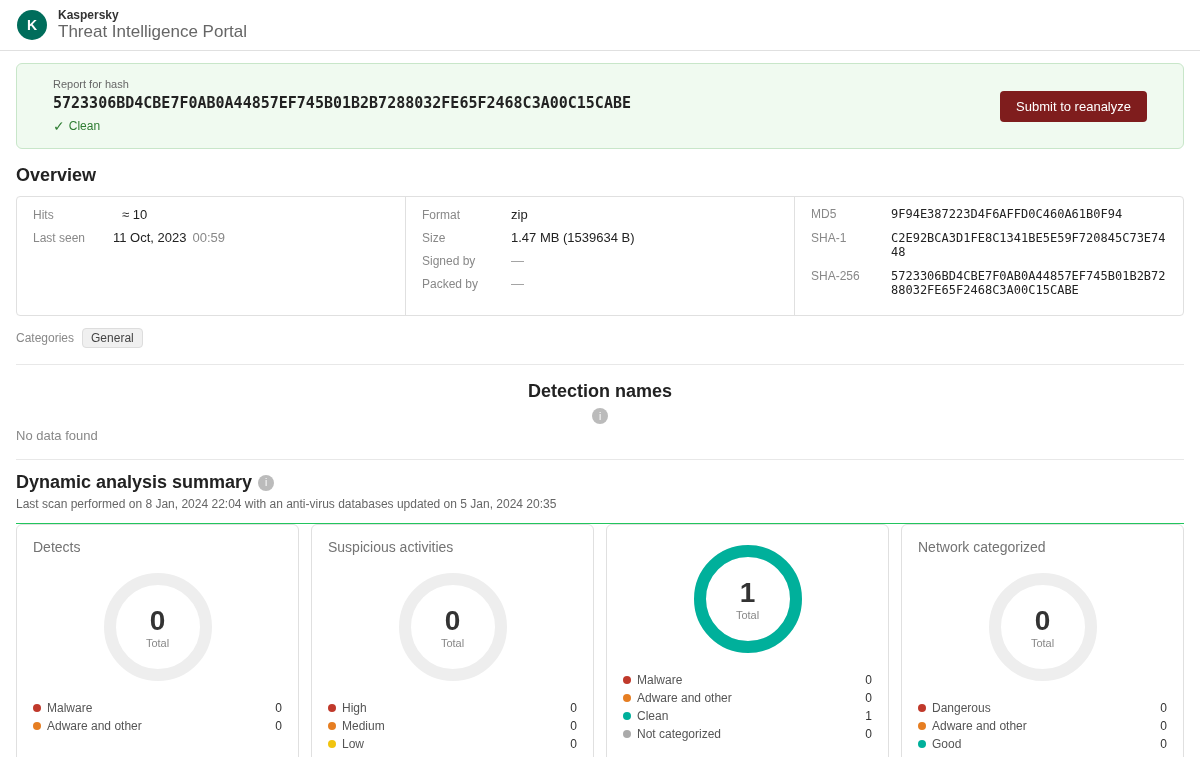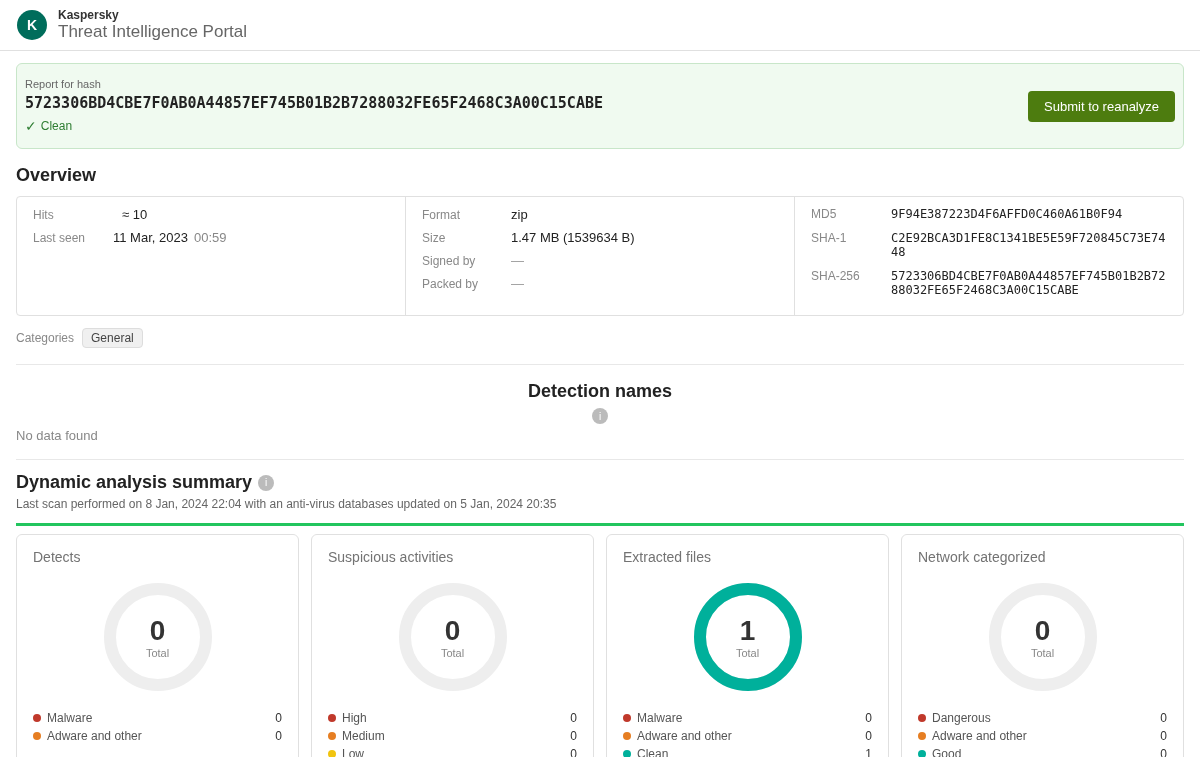--- a/index.html
+++ b/index.html
@@ -6,27 +6,27 @@
     body { font-family: -apple-system, BlinkMacSystemFont, 'Segoe UI', Arial, sans-serif; font-size: 13px; color: #333; background: #fff; }
     
     
     .header { display: flex; align-items: center; padding: 8px 16px; border-bottom: 1px solid #e0e0e0; }
     .header-logo { width: 32px; height: 32px; margin-right: 10px; }
     .header-title-block { display: flex; flex-direction: column; }
     .header-brand { font-size: 12px; font-weight: 600; color: #333; }
     .header-subtitle { font-size: 17px; color: #666; }
     
     
-    .report-banner { margin: 12px 16px; background: #f0faf0; border: 1px solid #c8e6c9; border-radius: 6px; padding: 14px 8px; display: flex; justify-content: space-between; align-items: center; }
+    .report-banner { margin: 12px 16px; background: #f0faf0; border: 1px solid #c8e6c9; border-radius: 6px; padding: 14px 36px; display: flex; justify-content: space-between; align-items: center; }
     .report-banner-left {}
     .report-label { font-size: 11px; color: #666; margin-bottom: 4px; }
     .report-hash { font-size: 15px; font-weight: 600; color: #222; font-family: monospace; margin-bottom: 6px; }
     .report-status { display: flex; align-items: center; gap: 4px; color: #2e7d32; font-size: 12px; font-weight: 500; }
     .check-icon { color: #2e7d32; font-size: 14px; }
-    .submit-btn { background: #4d7c0f; color: #fff; border: none; border-radius: 4px; padding: 8px 16px; font-size: 13px; cursor: pointer; white-space: nowrap; }
+    .submit-btn { background: #7f1d1d; color: #fff; border: none; border-radius: 4px; padding: 8px 16px; font-size: 13px; cursor: pointer; white-space: nowrap; }
     
     
     .main { padding: 0 16px; }
     
     
     .section-title { font-size: 18px; font-weight: 600; color: #222; margin: 16px 0 10px 0; }
     
     .overview-grid { display: flex; gap: 0; border: 1px solid #e0e0e0; border-radius: 4px; margin-bottom: 12px; }
     .overview-col { flex: 1; padding: 10px 16px; }
     .overview-col + .overview-col { border-left: 1px solid #e0e0e0; }
@@ -44,21 +44,21 @@
     .cat-label { font-size: 12px; color: #888; }
     .cat-tag { background: #f0f0f0; border: 1px solid #ddd; border-radius: 4px; padding: 2px 8px; font-size: 12px; color: #444; }
     
     
     .section-title-row { display: flex; align-items: center; gap: 6px; margin: 16px 0 4px 0; flex-direction: column; }
     .info-icon { width: 16px; height: 16px; border-radius: 50%; background: #bbb; color: #fff; font-size: 10px; display: inline-flex; align-items: center; justify-content: center; cursor: pointer; }
     .no-data { font-size: 13px; color: #888; margin-bottom: 16px; }
     
     
     .dynamic-title-row { display: flex; align-items: center; gap: 6px; margin: 12px 0 4px 0; }
-    .scan-info { font-size: 12px; color: #666; margin-bottom: 8px; border-bottom: 3px solid #22c55e; padding-bottom: 12px; }
+    .scan-info { font-size: 12px; color: #666; margin-bottom: 0; border-bottom: 1px solid #22c55e; padding-bottom: 12px; }
     
     
     .cards-row { display: flex; gap: 12px; overflow-x: auto; }
     .card { flex: 1; min-width: 240px; background: #fff; border: 1px solid #e0e0e0; border-radius: 6px; padding: 14px 16px; }
     .card-title { font-size: 14px; font-weight: 400; color: #737373; margin-bottom: 12px; }
     
     
     .donut-container { display: flex; justify-content: center; align-items: center; margin-bottom: 14px; }
     .donut-wrap { position: relative; width: 120px; height: 120px; }
     .donut-wrap svg { width: 120px; height: 120px; }
@@ -111,21 +111,21 @@
 
   <div class="overview-grid">
 
     <div class="overview-col">
       <div class="overview-row">
         <span class="ov-label">Hits</span>
         <span class="ov-value">≈ 10</span>
       </div>
       <div class="overview-row">
         <span class="ov-label">Last seen</span>
-        <span class="ov-date">11 Mar, 2023</span>
+        <span class="ov-date">11 Oct, 2023</span>
         <span class="ov-time">00:59</span>
       </div>
     </div>
 
     <div class="overview-col">
       <div class="overview-row">
         <span class="ov-label">Format</span>
         <span class="ov-value">zip</span>
       </div>
       <div class="overview-row">
@@ -250,21 +250,20 @@
           <div class="legend-left">
             <span class="legend-dot" style="background:#f1c40f;"></span>
             <span class="legend-name">Low</span>
           </div>
           <span class="legend-count">0</span>
         </li>
 
     </ul>
   </div>
       <div class="card">
-    <div class="card-title">Extracted files</div>
     <div class="donut-container">
       <div class="donut-wrap">
         <svg viewBox="0 0 120 120">
           <circle cx="60" cy="60" r="48" fill="none" stroke="#eeeeee" stroke-width="12"></circle>
           <circle cx="60" cy="60" r="48" fill="none" stroke="#00b09b" stroke-width="12" stroke-dasharray="301.59289474462014" stroke-dashoffset="0" stroke-linecap="round" transform="rotate(-90 60 60)"></circle>
         </svg>
         <div class="donut-center">
           <span class="donut-number">1</span>
           <span class="donut-label">Total</span>
         </div>

